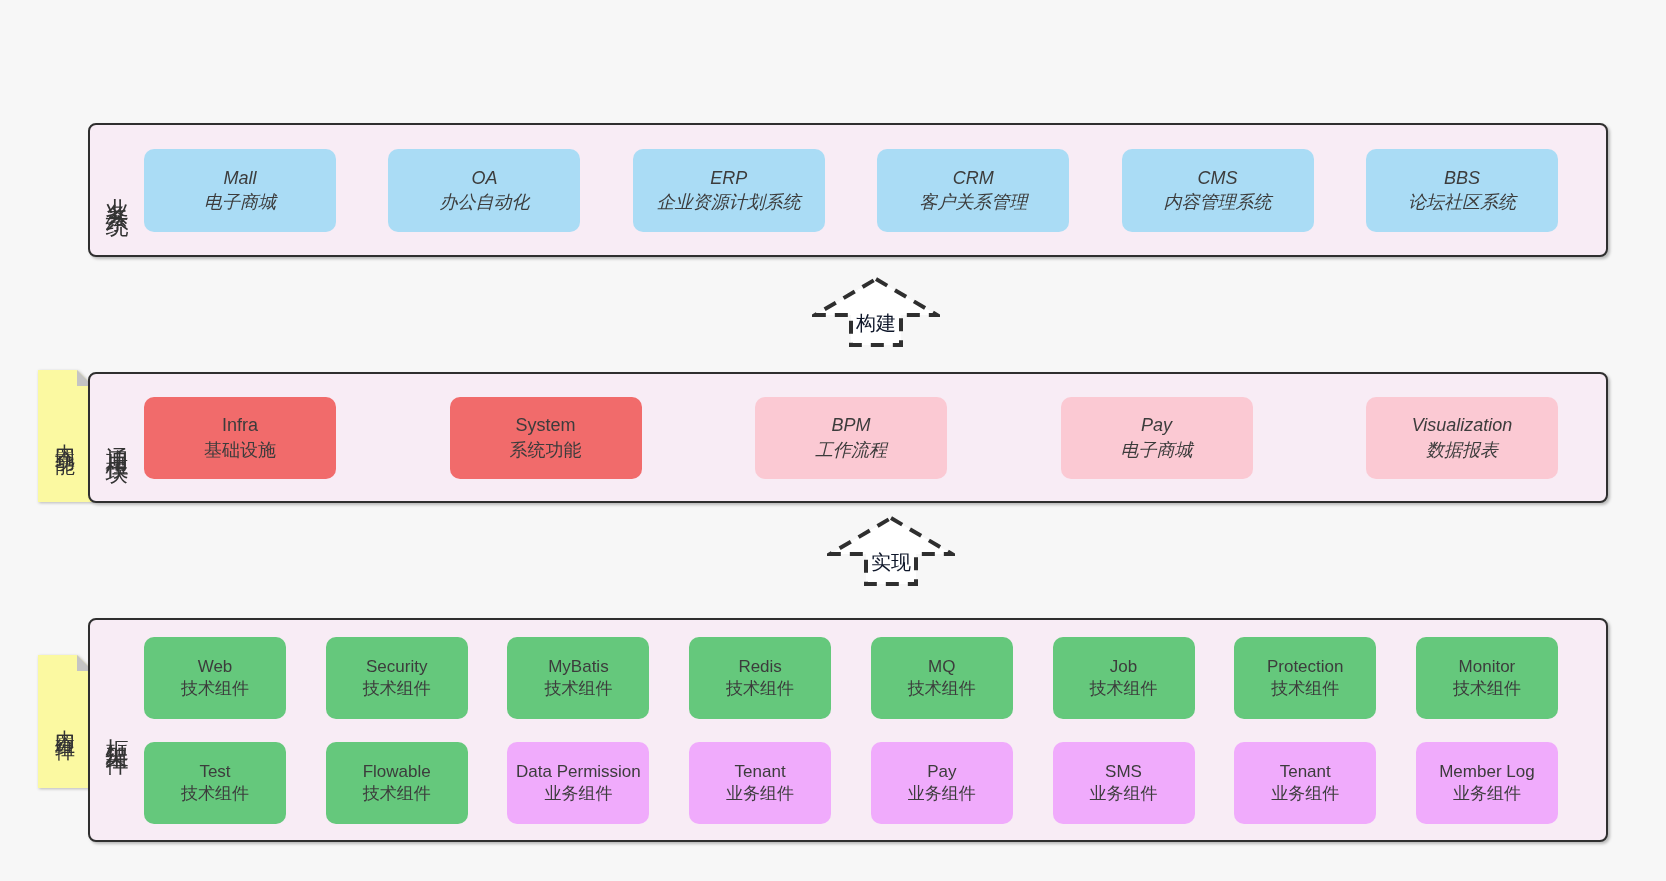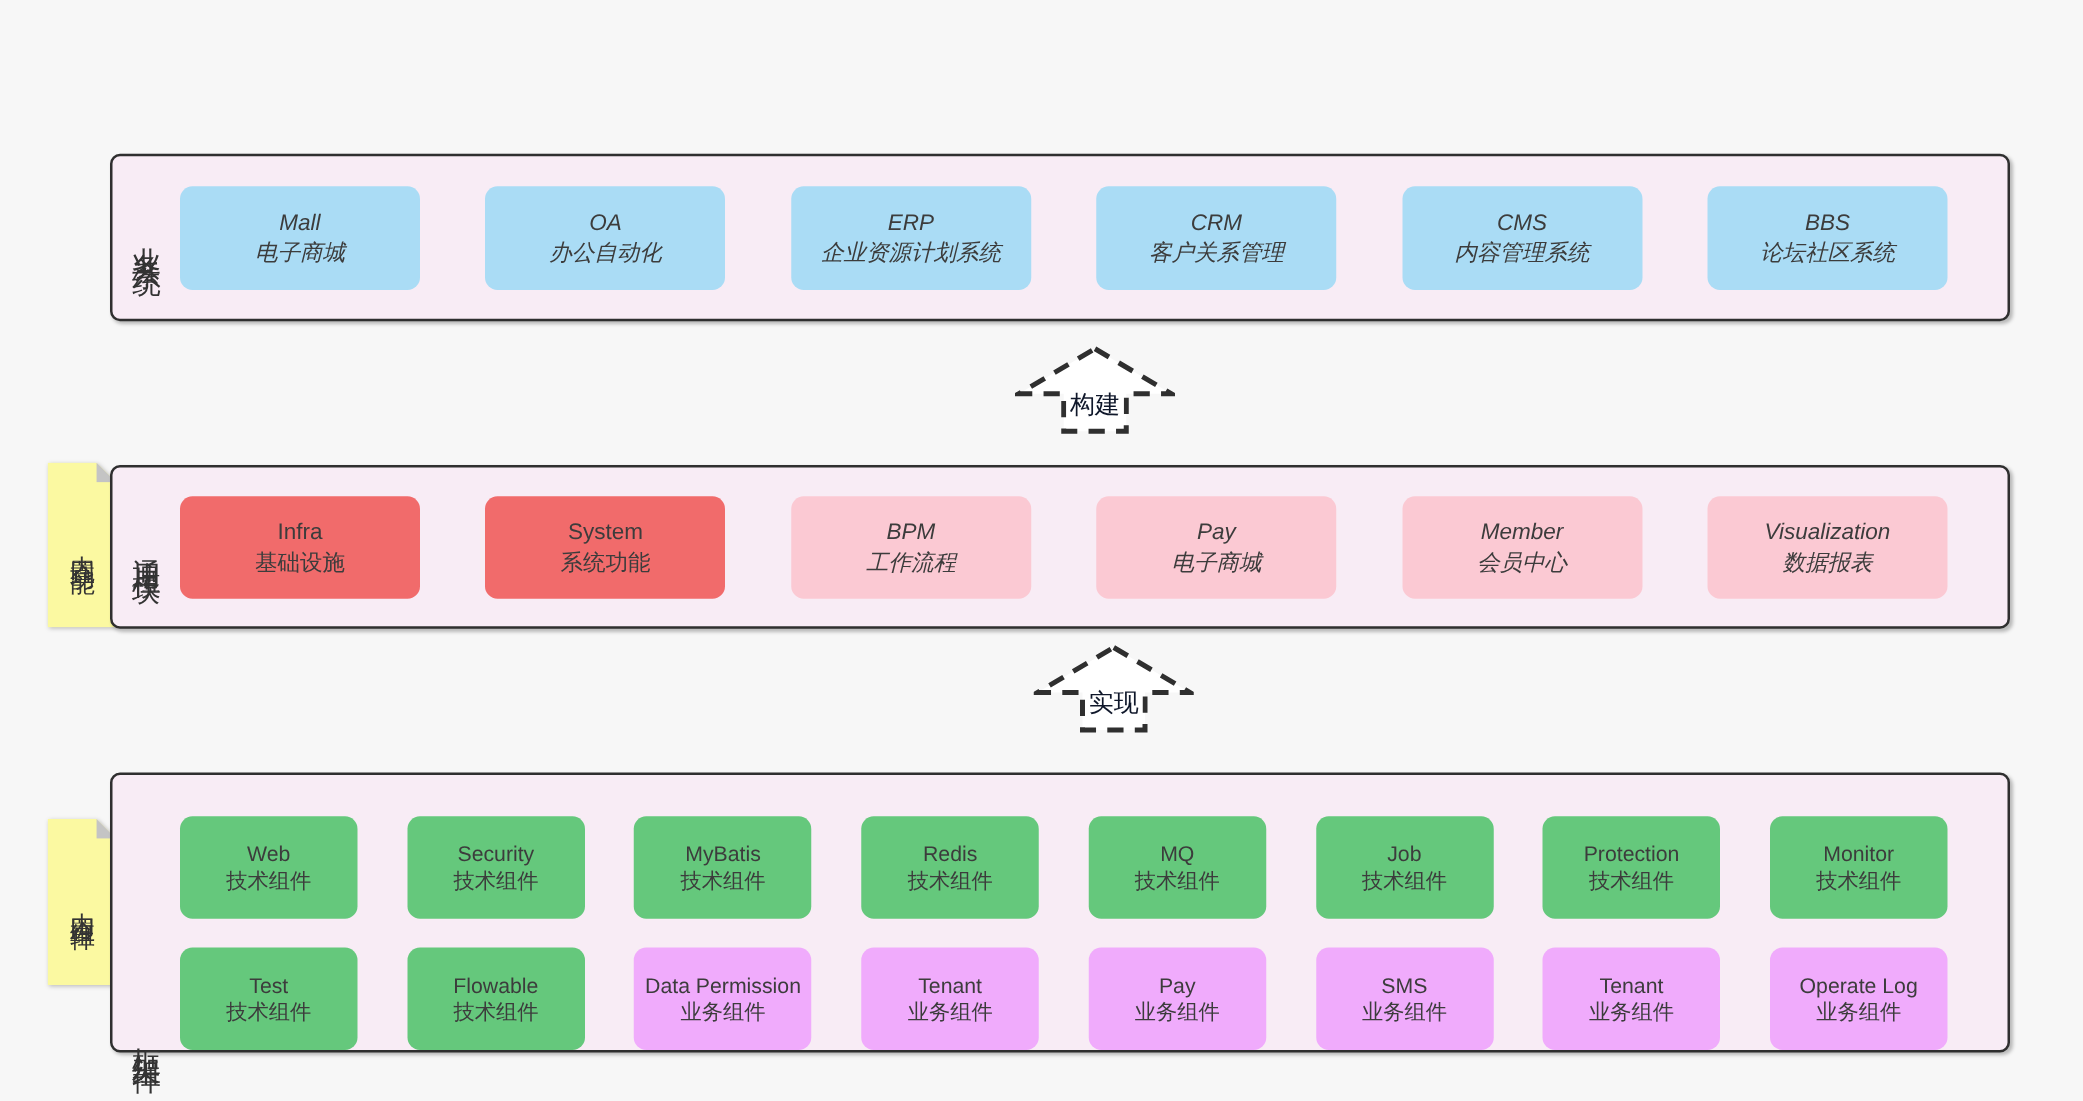--- a/index.html
+++ b/index.html
@@ -13,21 +13,21 @@
   .container{
     position:absolute;left:88px;width:1520px;
     background:#f8ecf5;
     border:2px solid #2f2f2f;border-radius:8px;
     box-shadow:2px 2px 3px rgba(0,0,0,.25);
     display:flex;box-sizing:border-box;
     z-index:2;
   }
   #sec-business{top:123px;height:134px;}
   #sec-modules{top:372px;height:131px;}
-  #sec-framework{top:618px;height:224px;align-items:flex-end;}
+  #sec-framework{top:618px;height:224px;}
   .label-col{flex:0 0 54px;display:flex;align-items:center;justify-content:center;}
   .vlabel{
     writing-mode:vertical-rl;text-orientation:upright;
     font-size:23px;letter-spacing:5px;color:#333;line-height:1;
   }
   .content{
     flex:1;display:flex;align-items:center;justify-content:space-between;
     padding-right:48px;box-sizing:border-box;
   }
   .content.grid8{
@@ -147,24 +147,20 @@
       </div>
       <div class="box pink">
         <span class="box-title">BPM</span>
         <span class="box-subtitle">工作流程</span>
       </div>
       <div class="box pink">
         <span class="box-title">Pay</span>
         <span class="box-subtitle">电子商城</span>
       </div>
       <div class="box pink">
-        <span class="box-title">Member</span>
-        <span class="box-subtitle">会员中心</span>
-      </div>
-      <div class="box pink">
         <span class="box-title">Visualization</span>
         <span class="box-subtitle">数据报表</span>
       </div>
     </div>
   </section>
 
   <div class="arrow" id="arrow-implement">
     <svg viewBox="0 0 128 72">
       <polygon points="64,3 125,39 89,39 89,69 39,69 39,39 3,39" fill="#ffffff" stroke="#2f2f2f" stroke-width="4" stroke-dasharray="13 9" stroke-linejoin="miter"></polygon>
     </svg>
@@ -230,19 +226,19 @@
       </div>
       <div class="box light">
         <span class="box-title">SMS</span>
         <span class="box-subtitle">业务组件</span>
       </div>
       <div class="box light">
         <span class="box-title">Tenant</span>
         <span class="box-subtitle">业务组件</span>
       </div>
       <div class="box light">
-        <span class="box-title">Operate Log</span>
+        <span class="box-title">Member Log</span>
         <span class="box-subtitle">业务组件</span>
       </div>
     </div>
   </section>
 
 </div>
 
 </body></html>

